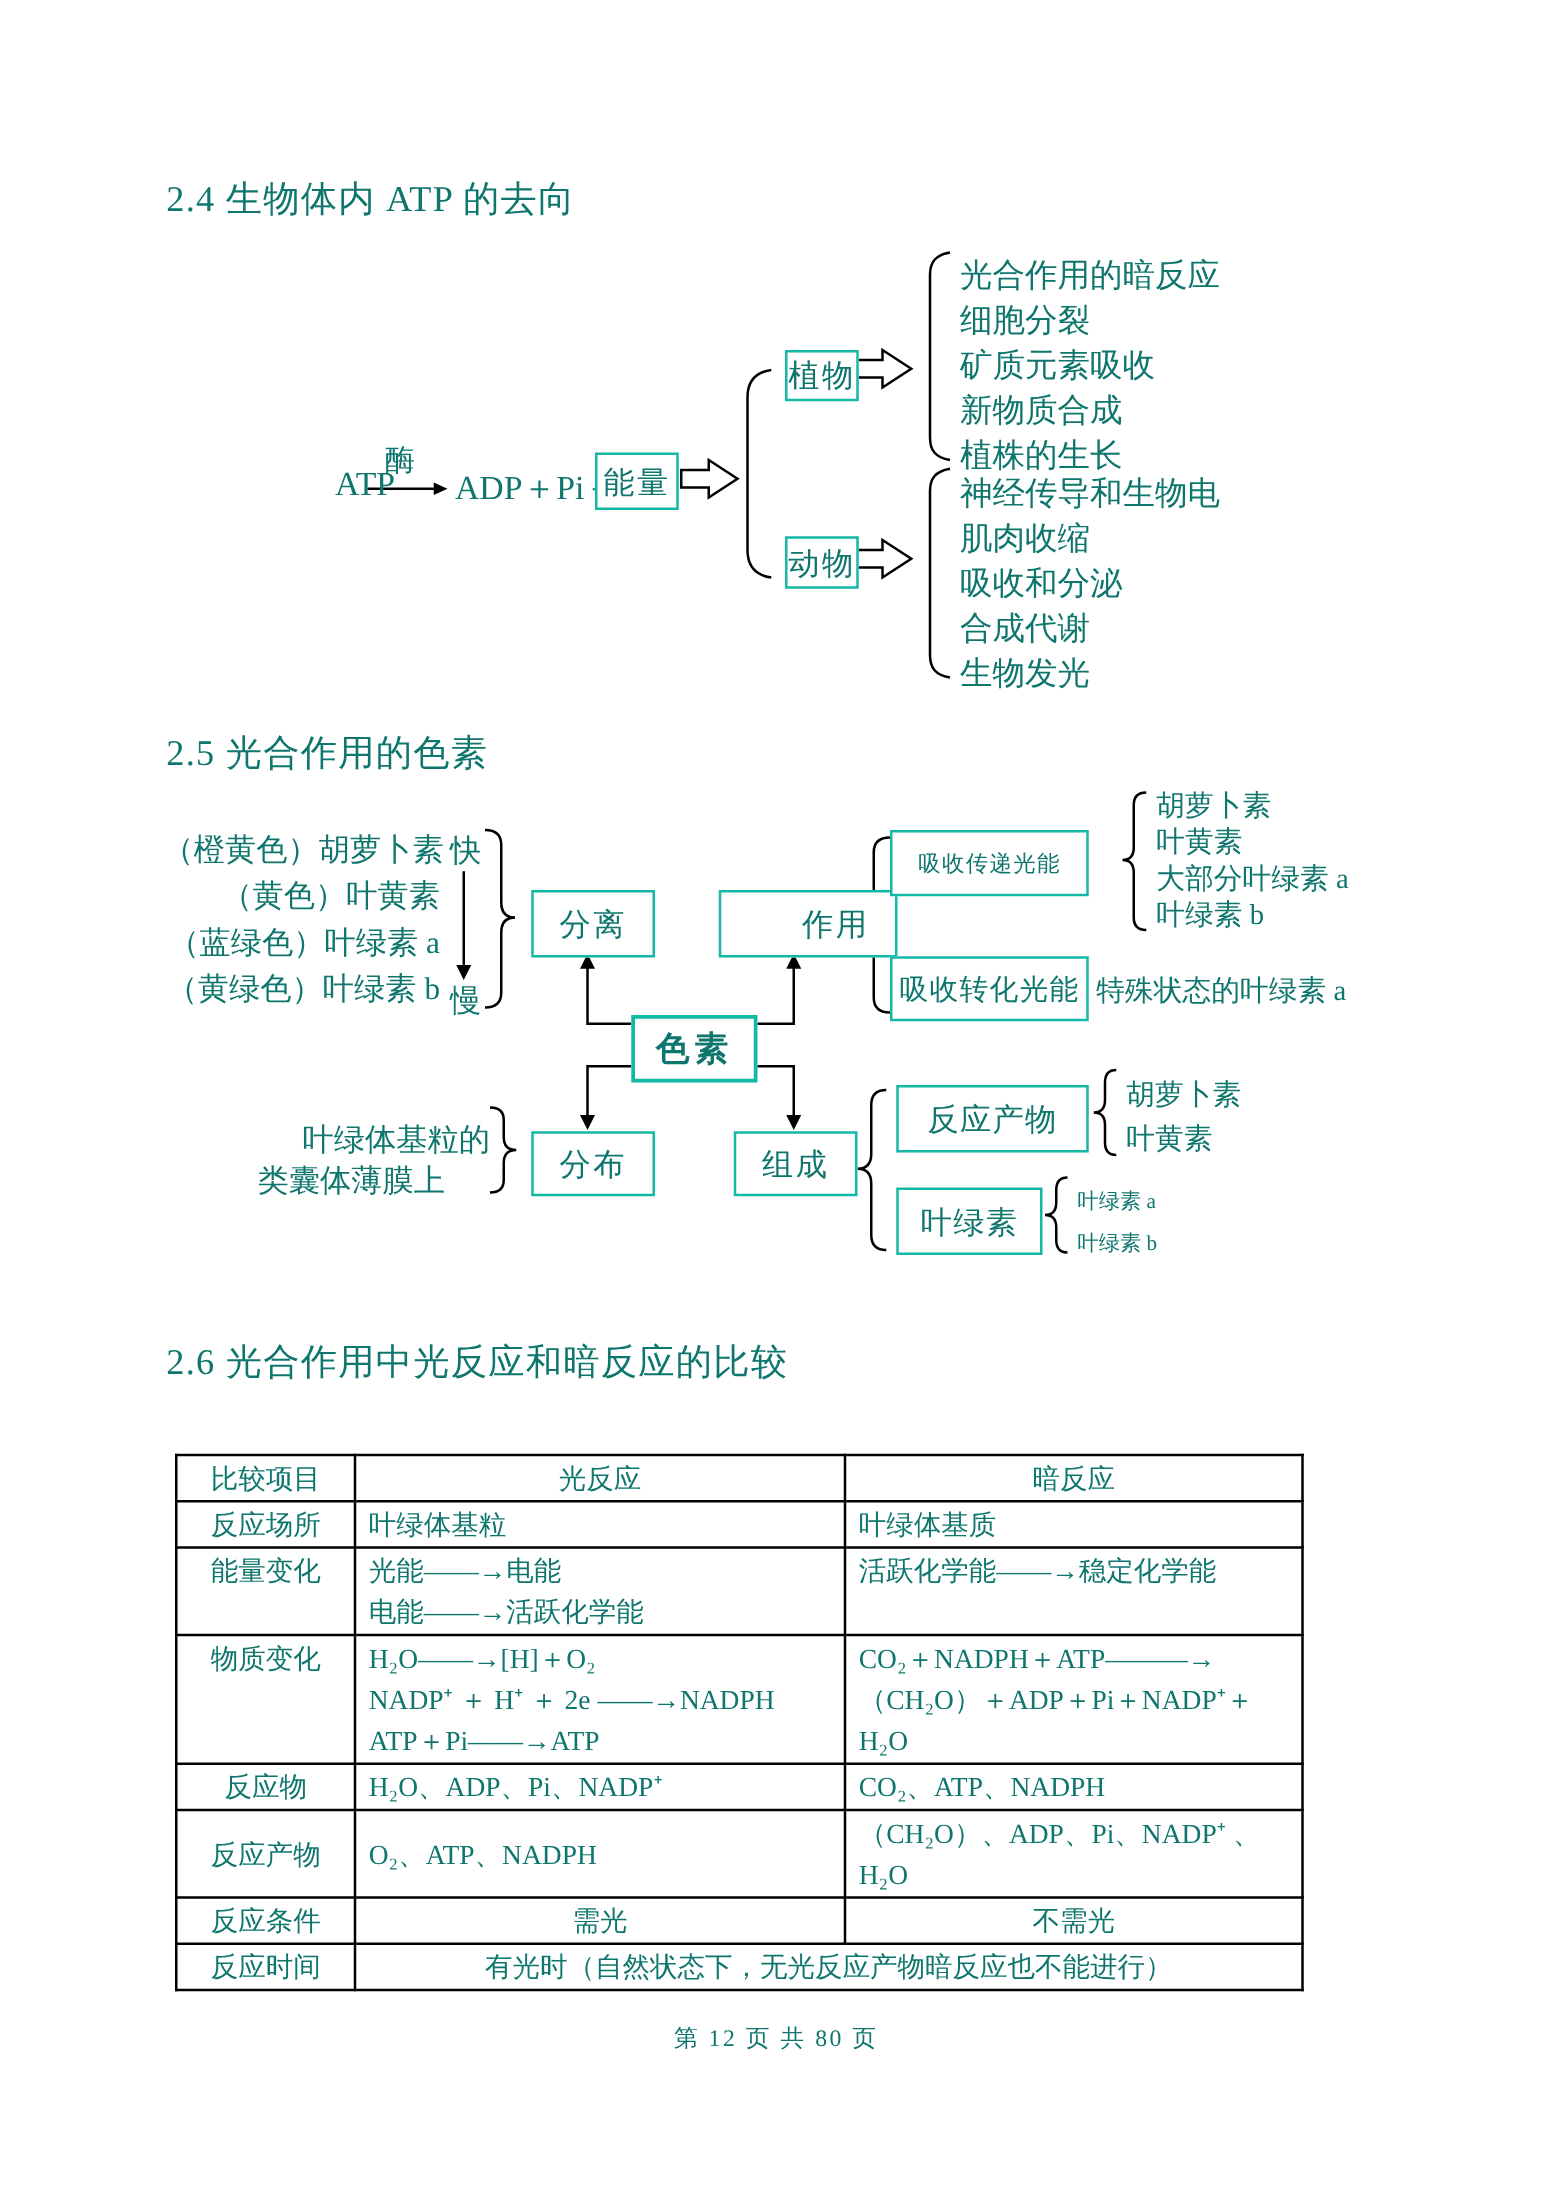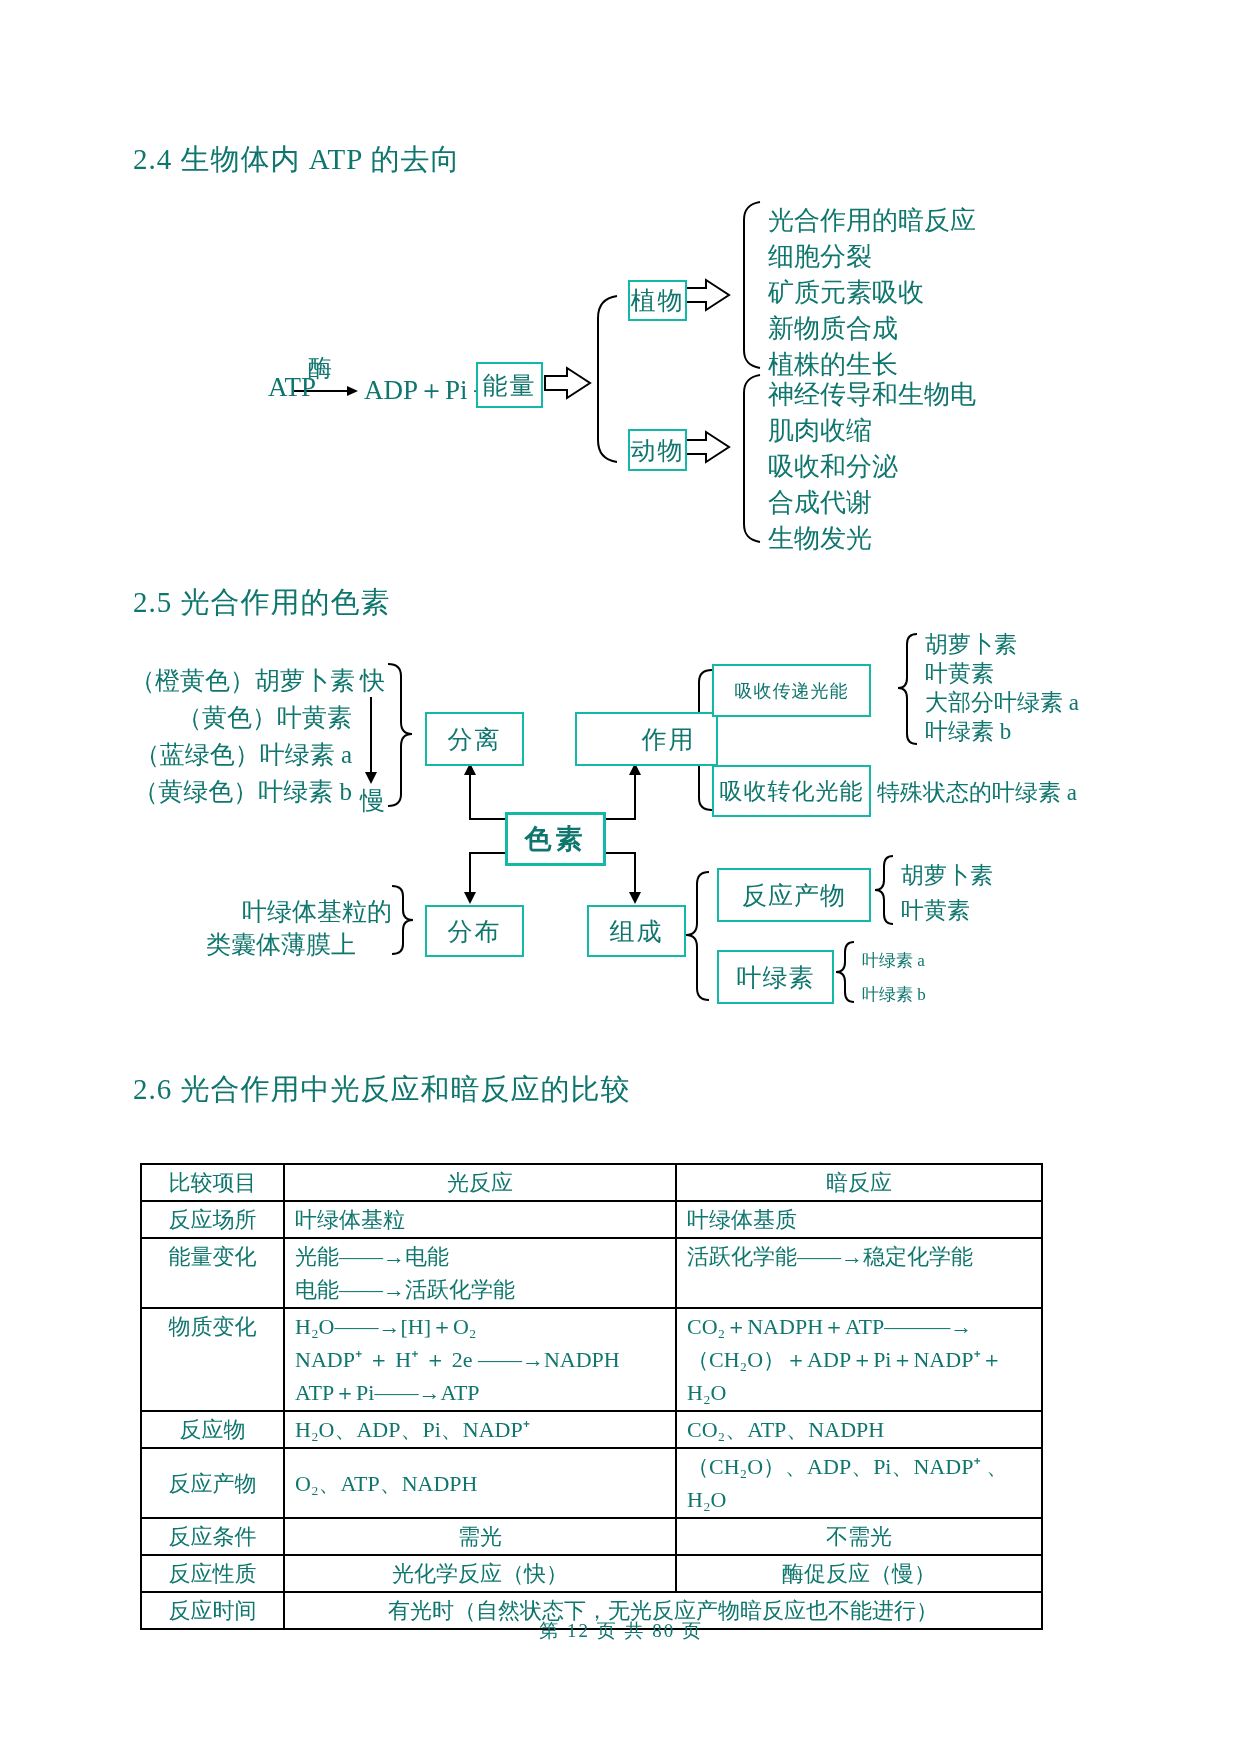--- a/index.html
+++ b/index.html
@@ -204,25 +204,20 @@
       <td class="c">反应产物</td>
       <td class="l">O₂、ATP、NADPH</td>
       <td class="l">（CH₂O）、ADP、Pi、NADP⁺ 、H₂O</td>
     </tr>
     <tr style="height:35px">
       <td class="c">反应条件</td>
       <td class="c">需光</td>
       <td class="c">不需光</td>
     </tr>
     <tr style="height:34px">
-      <td class="c">反应性质</td>
-      <td class="c">光化学反应（快）</td>
-      <td class="c">酶促反应（慢）</td>
-    </tr>
-    <tr style="height:34px">
       <td class="c">反应时间</td>
       <td class="c" colspan="2">有光时（自然状态下，无光反应产物暗反应也不能进行）</td>
     </tr>
   </tbody>
     </table>
 
   <div class="footer">第 12 页 共 80 页</div>
 
 </div>
 

